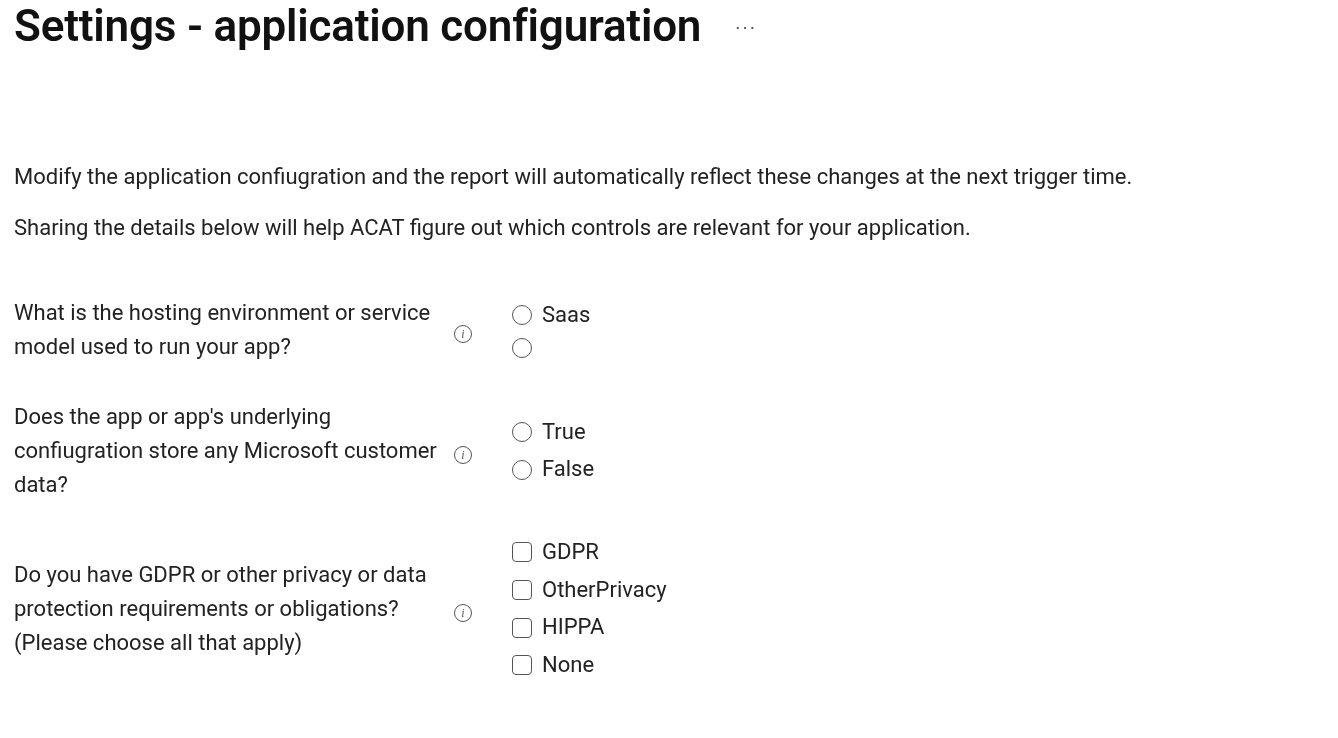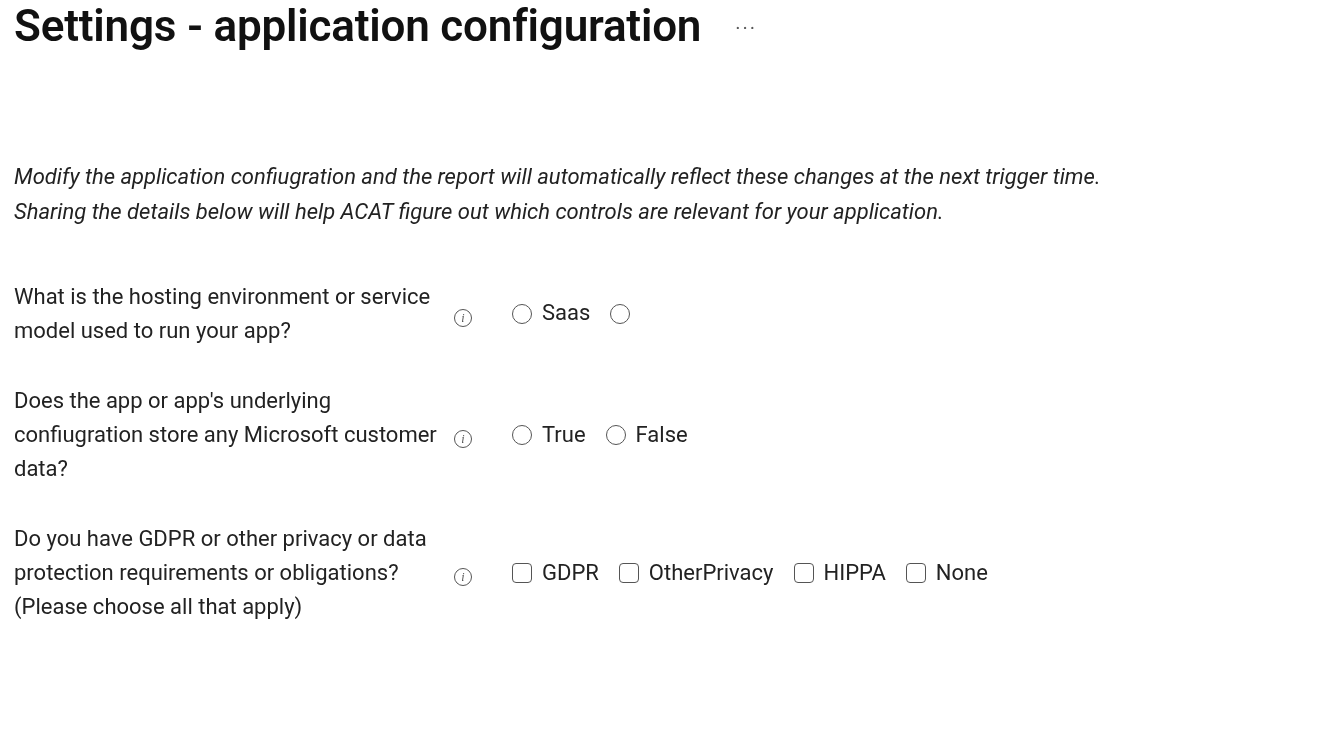--- a/index.html
+++ b/index.html
@@ -3,29 +3,29 @@
   <meta charset="utf-8">
   <style>
     * { box-sizing: border-box; margin: 0; padding: 0; }
     html, body { width: 1338px; height: 738px; background: #fff; font-family: "Segoe UI", -apple-system, BlinkMacSystemFont, Roboto, "Helvetica Neue", Arial, sans-serif; color: #1b1b1b; }
     .page { padding: 0 14px 8px 14px; }
     .header-row { display: flex; align-items: center; gap: 28px; margin-top: 0; }
     .page-title { font-size: 44px; font-weight: 600; letter-spacing: -0.2px; color: #111; }
     .more-btn { color: #555; font-size: 20px; line-height: 1; letter-spacing: 2px; padding: 4px 6px; cursor: pointer; user-select: none; position: relative; top: 2px; }
 
     .intro-block { margin-top: 110px; }
-    .intro-line { font-size: 22px; color: #222; line-height: 1.4; font-style: italic; }
-    .intro-line + .intro-line { margin-top: 4px; }
+    .intro-line { font-size: 22px; color: #222; line-height: 1.4; }
+    .intro-line + .intro-line { margin-top: 20px; }
 
     .form { margin-top: 52px; }
     .form-row { display: flex; align-items: center; margin-bottom: 36px; }
     .form-label { width: 440px; font-size: 22px; color: #222; line-height: 1.55; padding-right: 12px; }
     .info-col { width: 58px; padding-top: 2px; }
     .info-icon { display: inline-flex; width: 18px; height: 18px; border: 1.5px solid #555; border-radius: 50%; align-items: center; justify-content: center; color: #555; font-family: Georgia, "Times New Roman", serif; font-style: italic; font-size: 12px; line-height: 1; cursor: default; position: relative; top: 2px; }
-    .options { display: flex; flex-direction: row; gap: 20px; }
+    .options { display: flex; flex-direction: column; gap: 9px; }
     .opt { display: flex; align-items: center; gap: 10px; font-size: 22px; color: #222; line-height: 1.3; }
     .radio { appearance: none; -webkit-appearance: none; width: 20px; height: 20px; border: 1.5px solid #555; border-radius: 50%; background: #fff; cursor: pointer; position: relative; margin: 0; }
     .radio:checked::after { content: ""; position: absolute; top: 4px; left: 4px; width: 10px; height: 10px; background: #111; border-radius: 50%; }
     .check { appearance: none; -webkit-appearance: none; width: 20px; height: 20px; border: 1.5px solid #555; border-radius: 4px; background: #fff; cursor: pointer; margin: 0; }
     .check:checked { background: #111; }
   </style>
 </head>
 <body>
 
 <div class="page">

